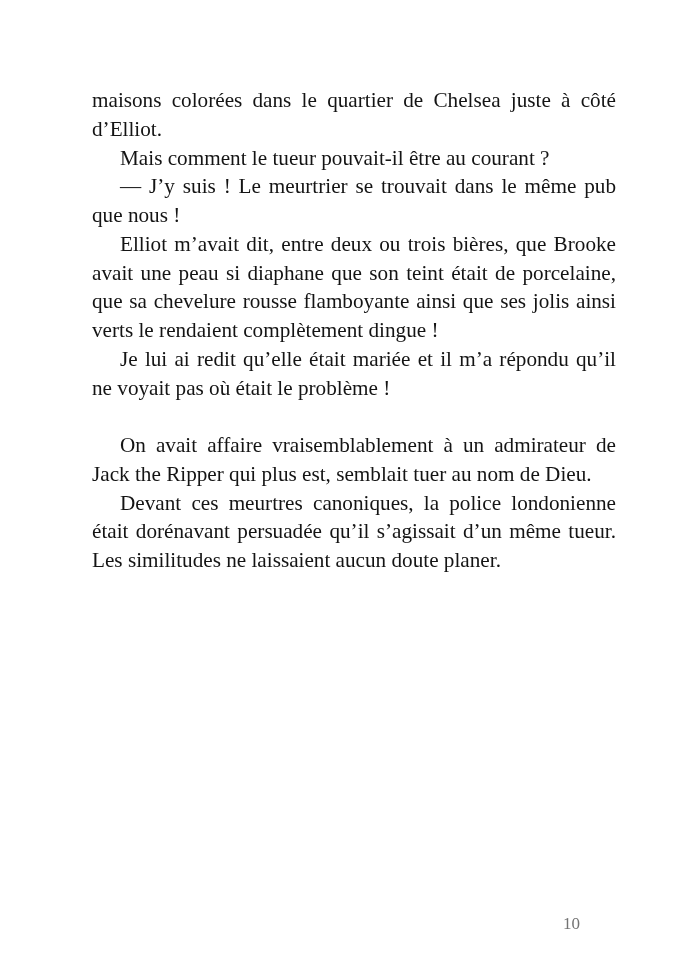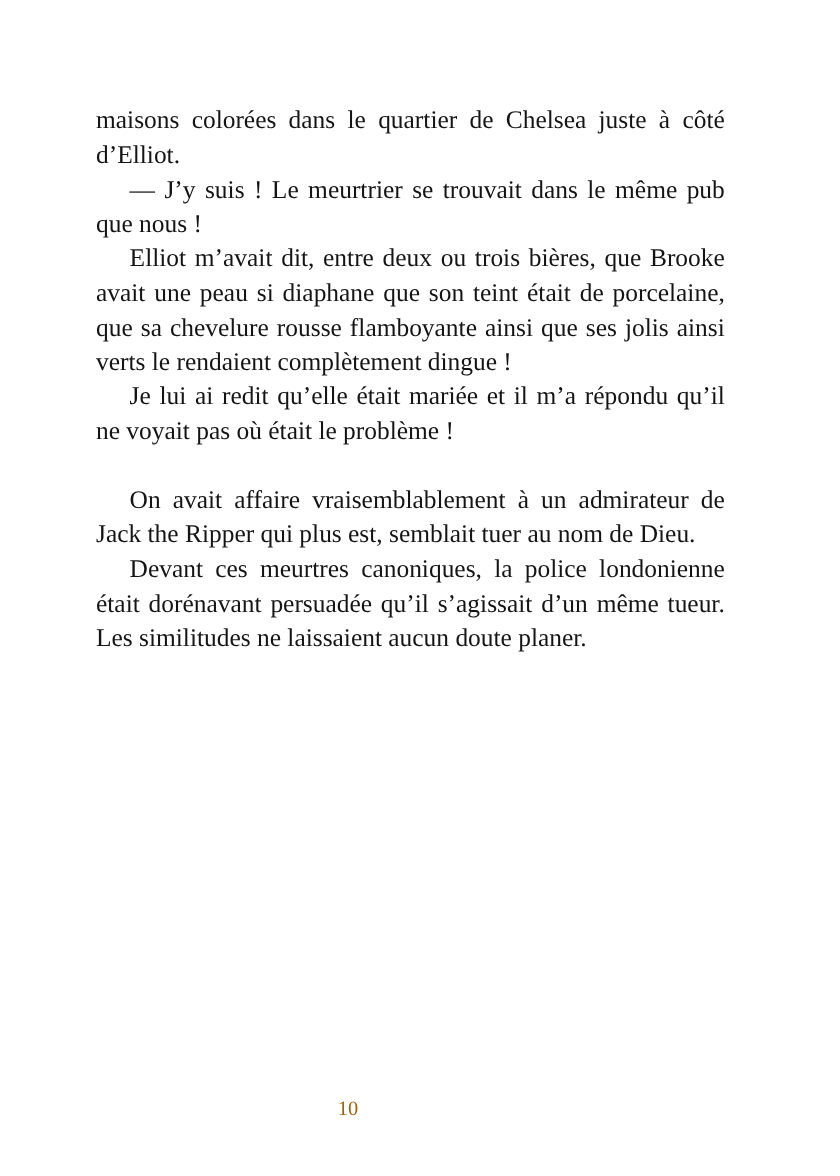--- a/index.html
+++ b/index.html
@@ -3,36 +3,37 @@
 <meta charset="utf-8">
 <style>
   html, body { margin: 0; padding: 0; }
   body {
     width: 700px; height: 980px; background: #ffffff;
     position: relative; overflow: hidden;
     font-family: "Liberation Serif", "DejaVu Serif", serif;
     color: #141414;
   }
   .page-body {
-    position: absolute; left: 80px; top: 86px; width: 524px;
+    position: absolute; left: 92px; top: 86px; width: 524px;
     font-size: 21.2px; line-height: 28.75px;
   }
   .para { margin: 0; text-indent: 28px; text-align: justify; }
   .gap { height: 28.75px; }
   .page-number {
     position: absolute; left: 0; width: 580px; top: 914px;
-    text-align: center; font-size: 17px; color: #a16207;
+    text-align: right; font-size: 17px; color: #737373;
   }
 </style>
 </head>
 <body>
 
 <div class="page-body">
   <div>
     <p class="para" style="text-indent:0">maisons colorées dans le quartier de Chelsea juste à côté d’Elliot.</p>
+    <p class="para">Mais comment le tueur pouvait-il être au courant ?</p>
     <p class="para">— J’y suis ! Le meurtrier se trouvait dans le même pub que nous !</p>
     <p class="para">Elliot m’avait dit, entre deux ou trois bières, que Brooke avait une peau si diaphane que son teint était de porcelaine, que sa chevelure rousse flamboyante ainsi que ses jolis ainsi verts le rendaient complètement dingue !</p>
     <p class="para">Je lui ai redit qu’elle était mariée et il m’a répondu qu’il ne voyait pas où était le problème !</p>
   </div>
   <div class="gap"></div>
   <div>
     <p class="para">On avait affaire vraisemblablement à un admirateur de Jack the Ripper qui plus est, semblait tuer au nom de Dieu.</p>
     <p class="para">Devant ces meurtres canoniques, la police londonienne était dorénavant persuadée qu’il s’agissait d’un même tueur. Les similitudes ne laissaient aucun doute planer.</p>
   </div>
   <div class="gap"></div>

